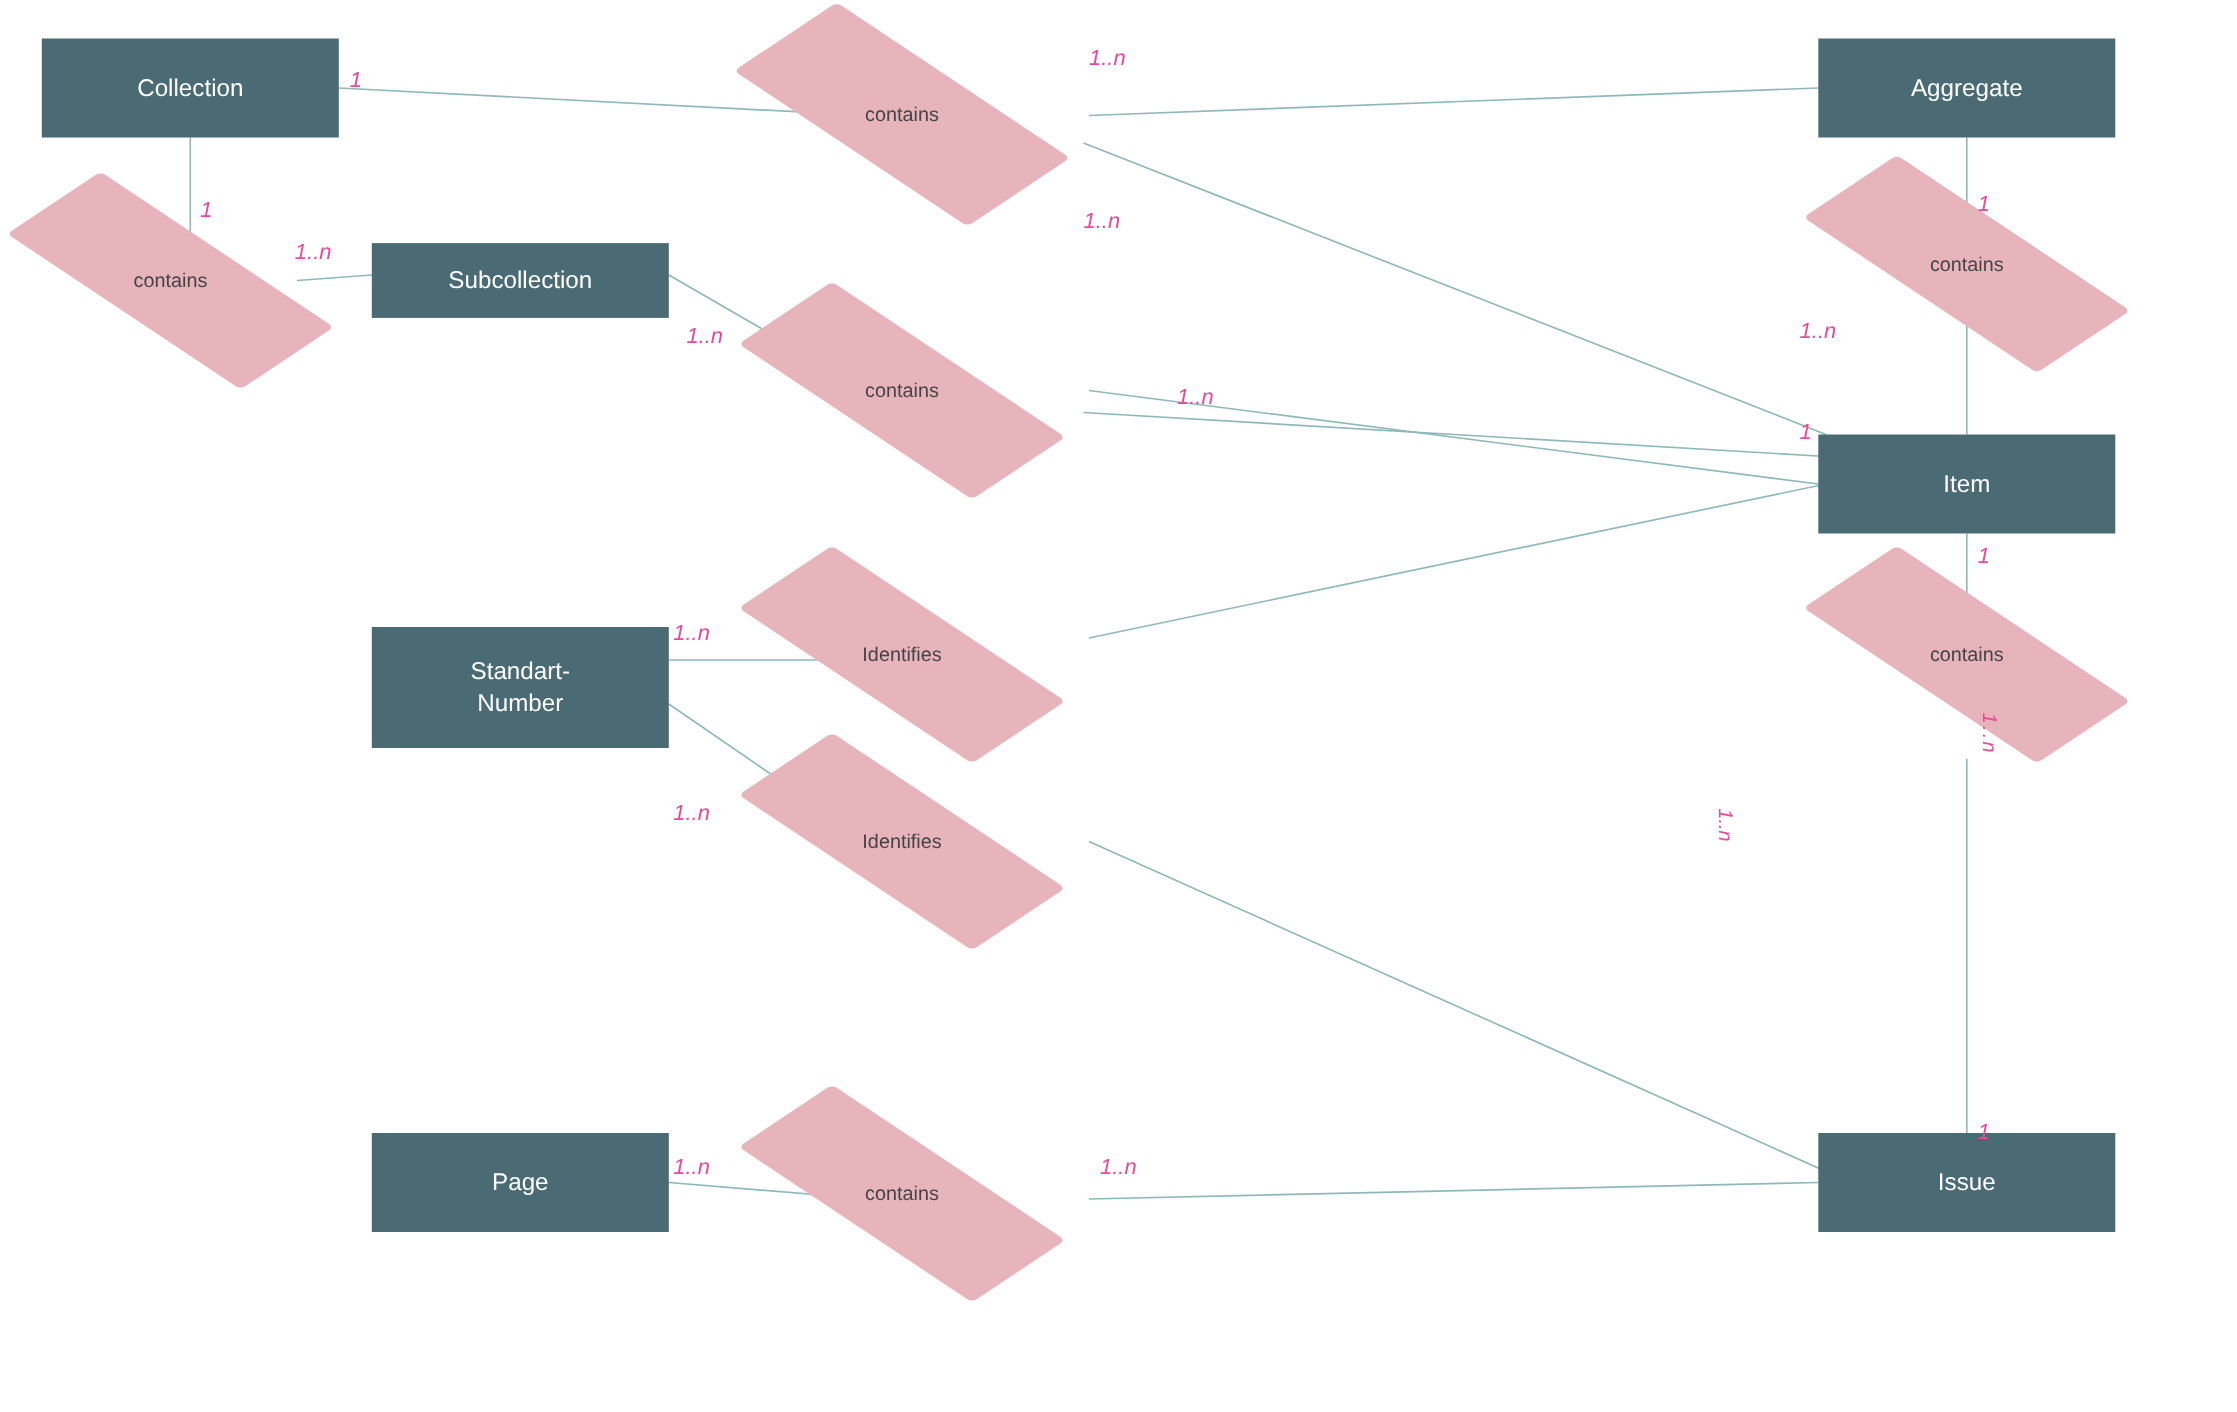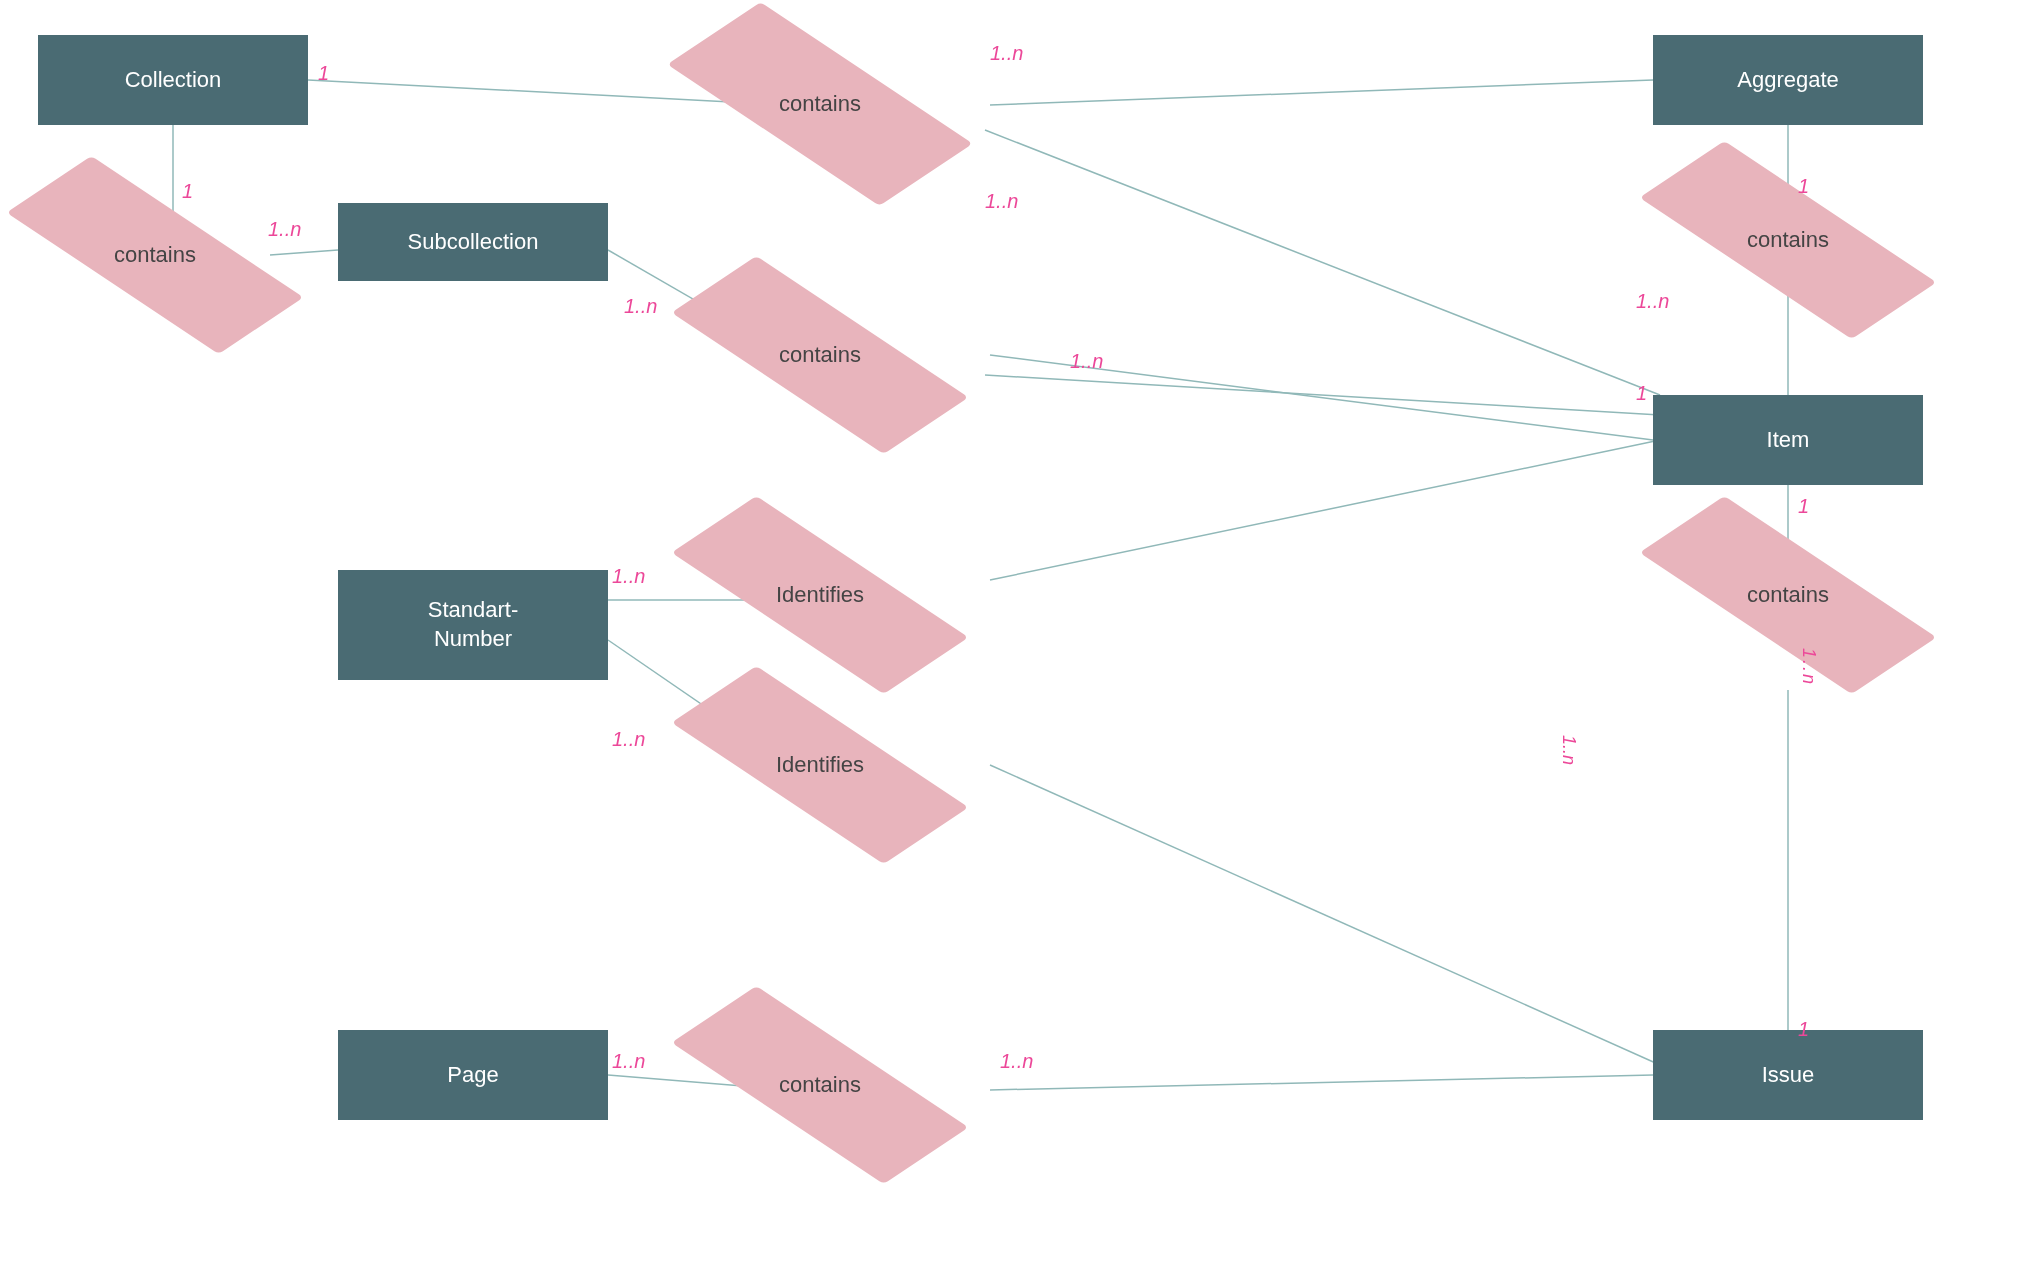--- a/index.html
+++ b/index.html
@@ -43,21 +43,21 @@
       width: 100%;
       height: 100%;
       background: #e8b4bc;
       transform: scaleX(1.5) rotate(45deg);
       z-index: 0;
       border-radius: 4px;
     }
     .diamond span {
       position: relative;
       z-index: 1;
-      font-size: 22px;
+      font-size: 18px;
       color: #444;
     }
     .cardinality {
       position: absolute;
       font-size: 20px;
       color: #ec4899;
       font-style: italic;
     }
     svg.lines {
       position: absolute;
@@ -117,21 +117,21 @@
   </svg>
 
   <div class="entity" style="left:38px; top:35px; width:270px; height:90px;">
     <span>Collection</span>
   </div>
 
   <div class="entity" style="left:1653px; top:35px; width:270px; height:90px;justify-content:center;">
     <span>Aggregate</span>
   </div>
 
-  <div class="entity" style="left:338px; top:203px; width:270px; height:78px;">
+  <div class="entity" style="left:338px; top:221px; width:270px; height:68px;">
     <span>Subcollection</span>
   </div>
 
   <div class="entity" style="left:1653px; top:395px; width:270px; height:90px;">
     <span>Item</span>
   </div>
 
   <div class="entity" style="left:338px; top:570px; width:270px; height:110px; line-height:1.3;">
     <span>Standart-<br>Number</span>
   </div>

